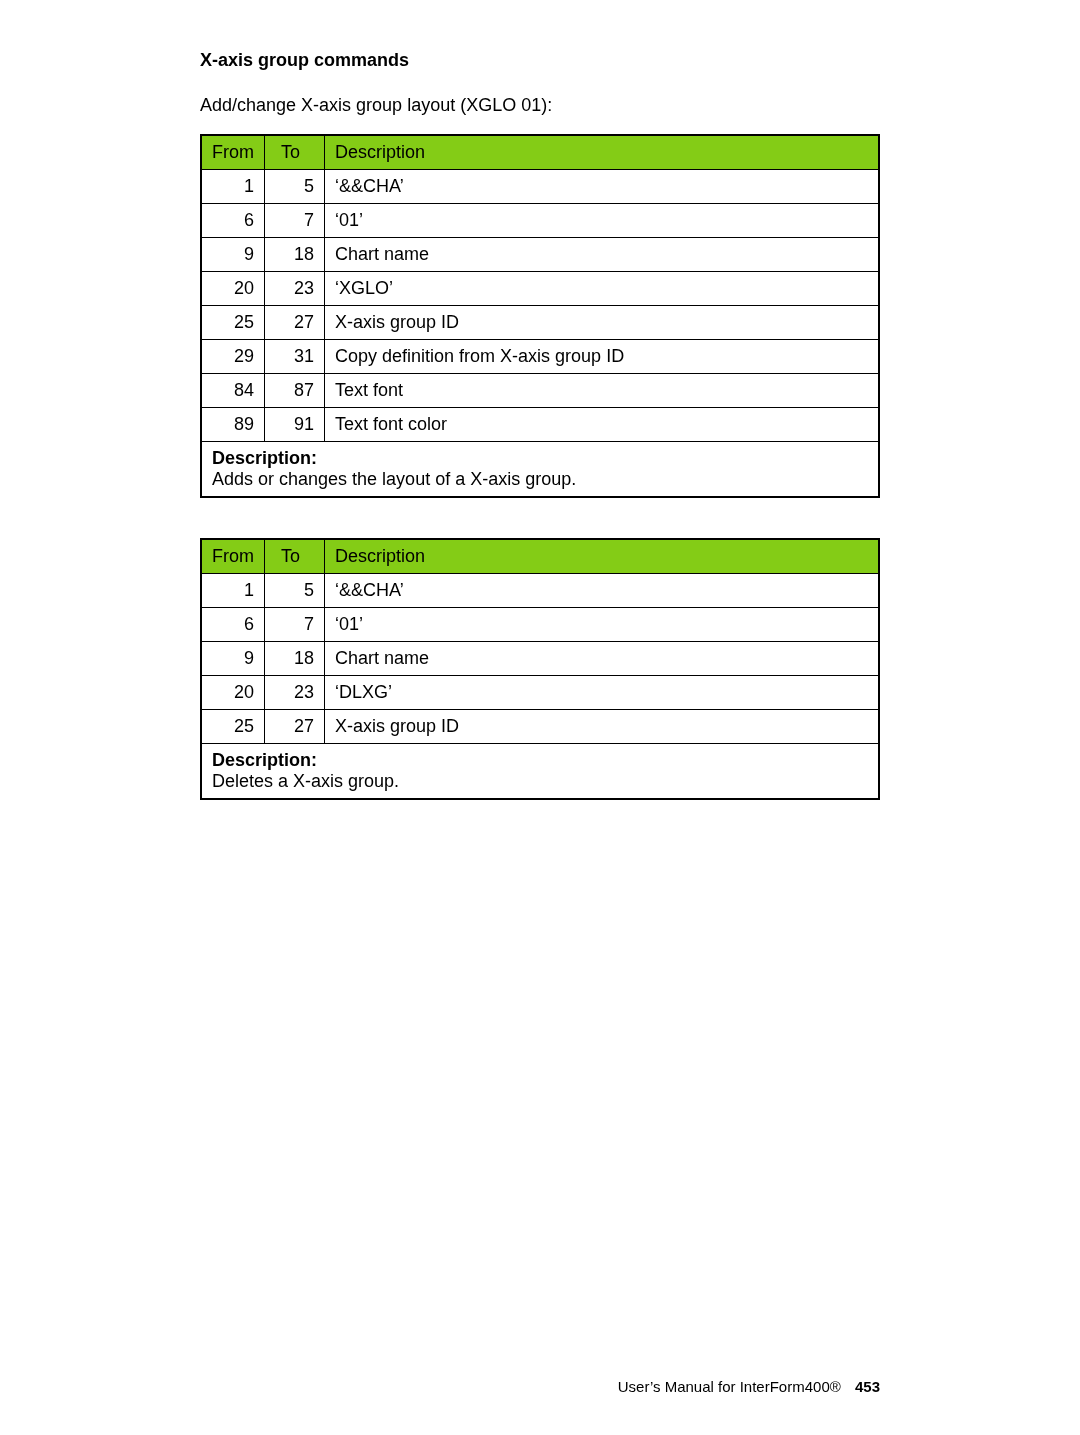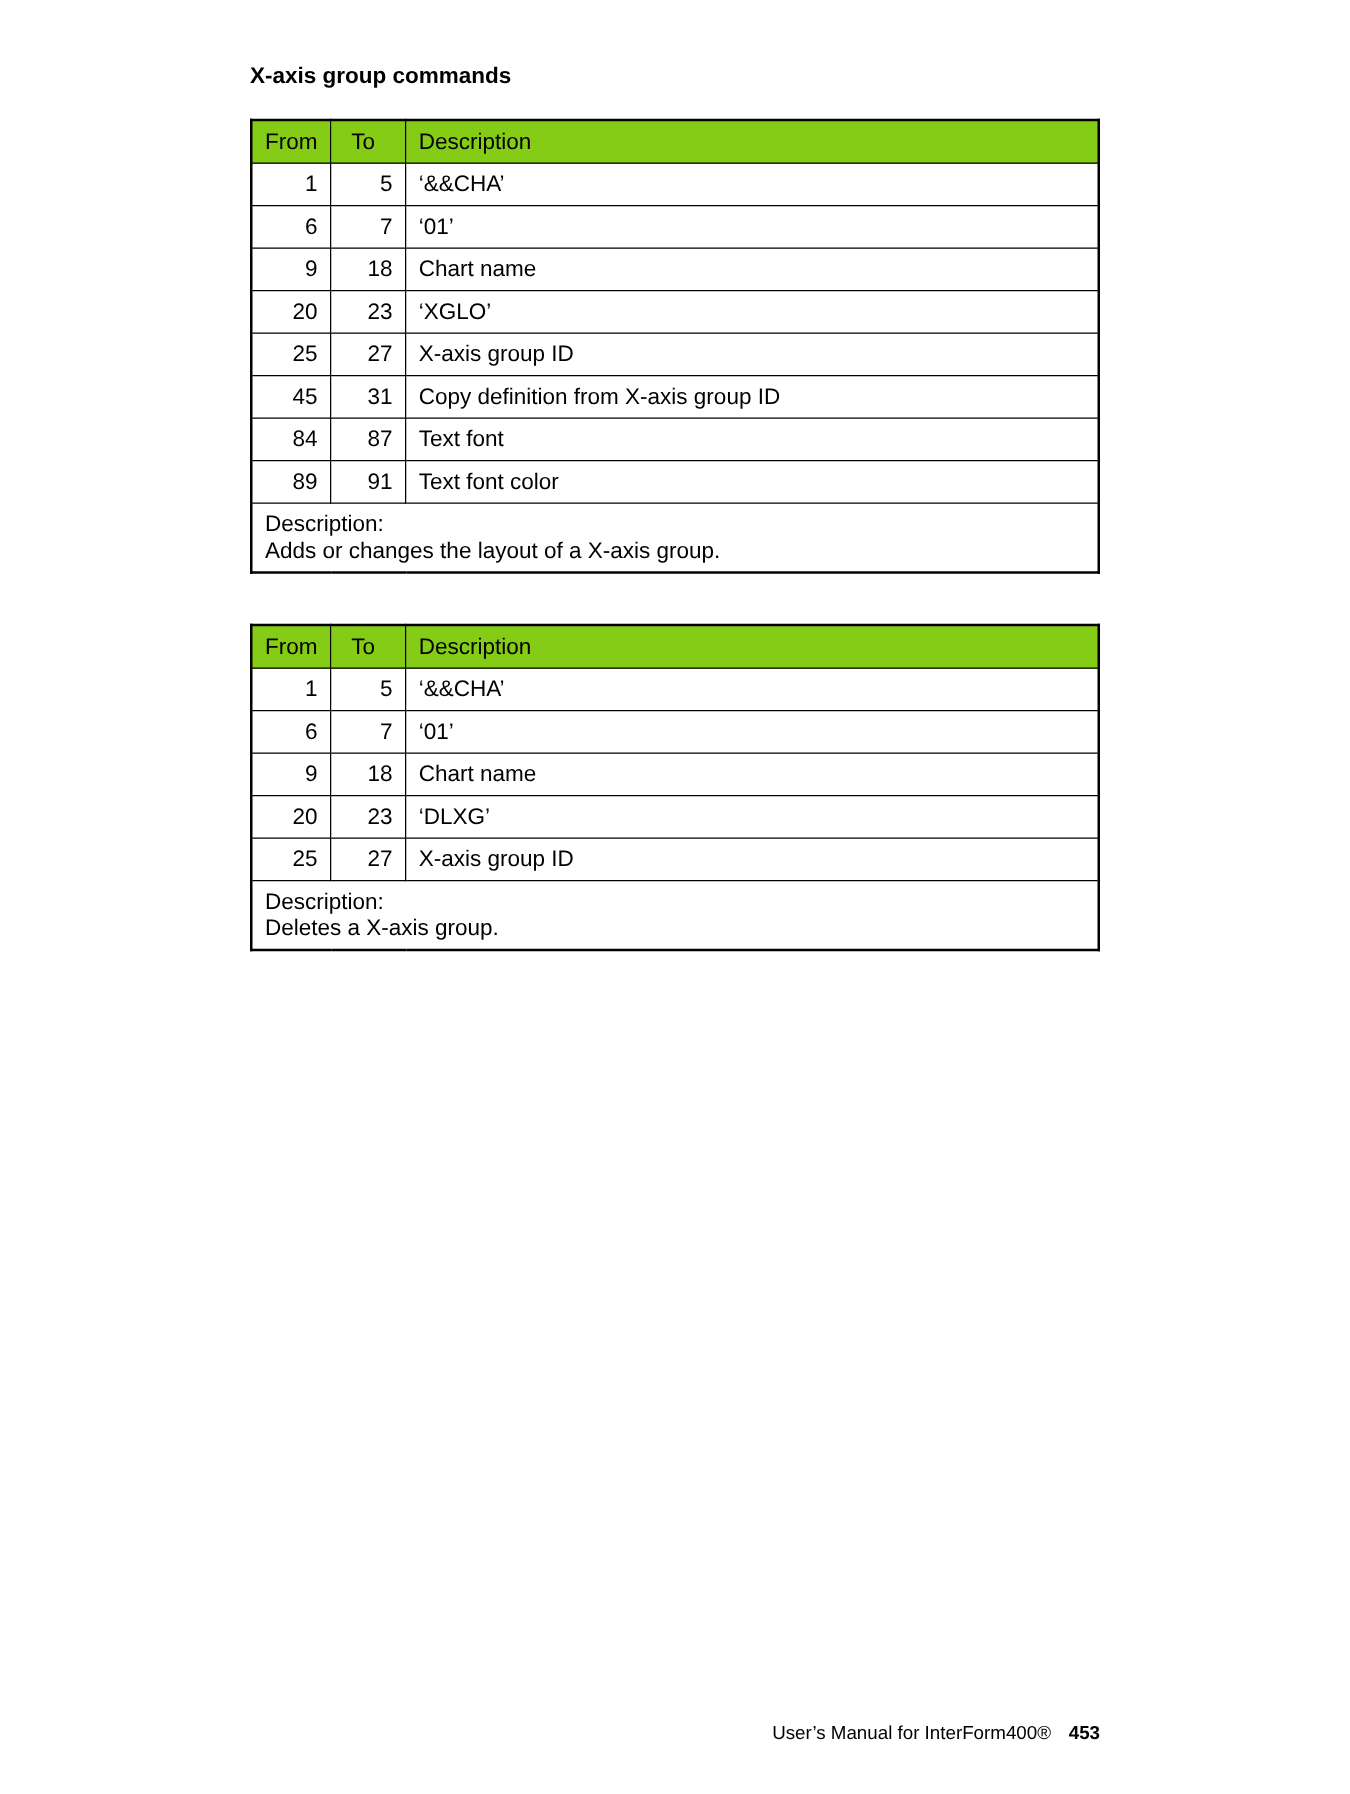--- a/index.html
+++ b/index.html
@@ -49,40 +49,41 @@
   table.cmd td.num {
     text-align: right;
     width: 60px;
   }
   table.cmd th.col-from { width: 60px; }
   table.cmd th.col-to { width: 55px; padding-left: 16px; }
   .desc-cell {
     padding: 6px 10px;
   }
   .desc-label {
-    font-weight: normal;
+    font-weight: bold;
   }
   .footer {
     position: absolute;
     bottom: 40px;
     right: 200px;
     font-size: 15px;
   }
   .footer .pnum {
     font-weight: bold;
     margin-left: 10px;
   }
 </style>
 </head>
 <body>
 
 <div class="page">
 
   <div class="section-title">X-axis group commands</div>
 
+  <div class="caption">Add/change X-axis group layout (XGLO 01):</div>
   <table class="cmd">
     <thead>
       <tr>
         <th class="col-from">From</th>
         <th class="col-to">To</th>
         <th>Description</th>
       </tr>
     </thead>
     <tbody>
       <tr>
@@ -104,21 +105,21 @@
         <td class="num">20</td>
         <td class="num">23</td>
         <td>‘XGLO’</td>
       </tr>
       <tr>
         <td class="num">25</td>
         <td class="num">27</td>
         <td>X-axis group ID</td>
       </tr>
       <tr>
-        <td class="num">45</td>
+        <td class="num">29</td>
         <td class="num">31</td>
         <td>Copy definition from X-axis group ID</td>
       </tr>
       <tr>
         <td class="num">84</td>
         <td class="num">87</td>
         <td>Text font</td>
       </tr>
       <tr>
         <td class="num">89</td>

